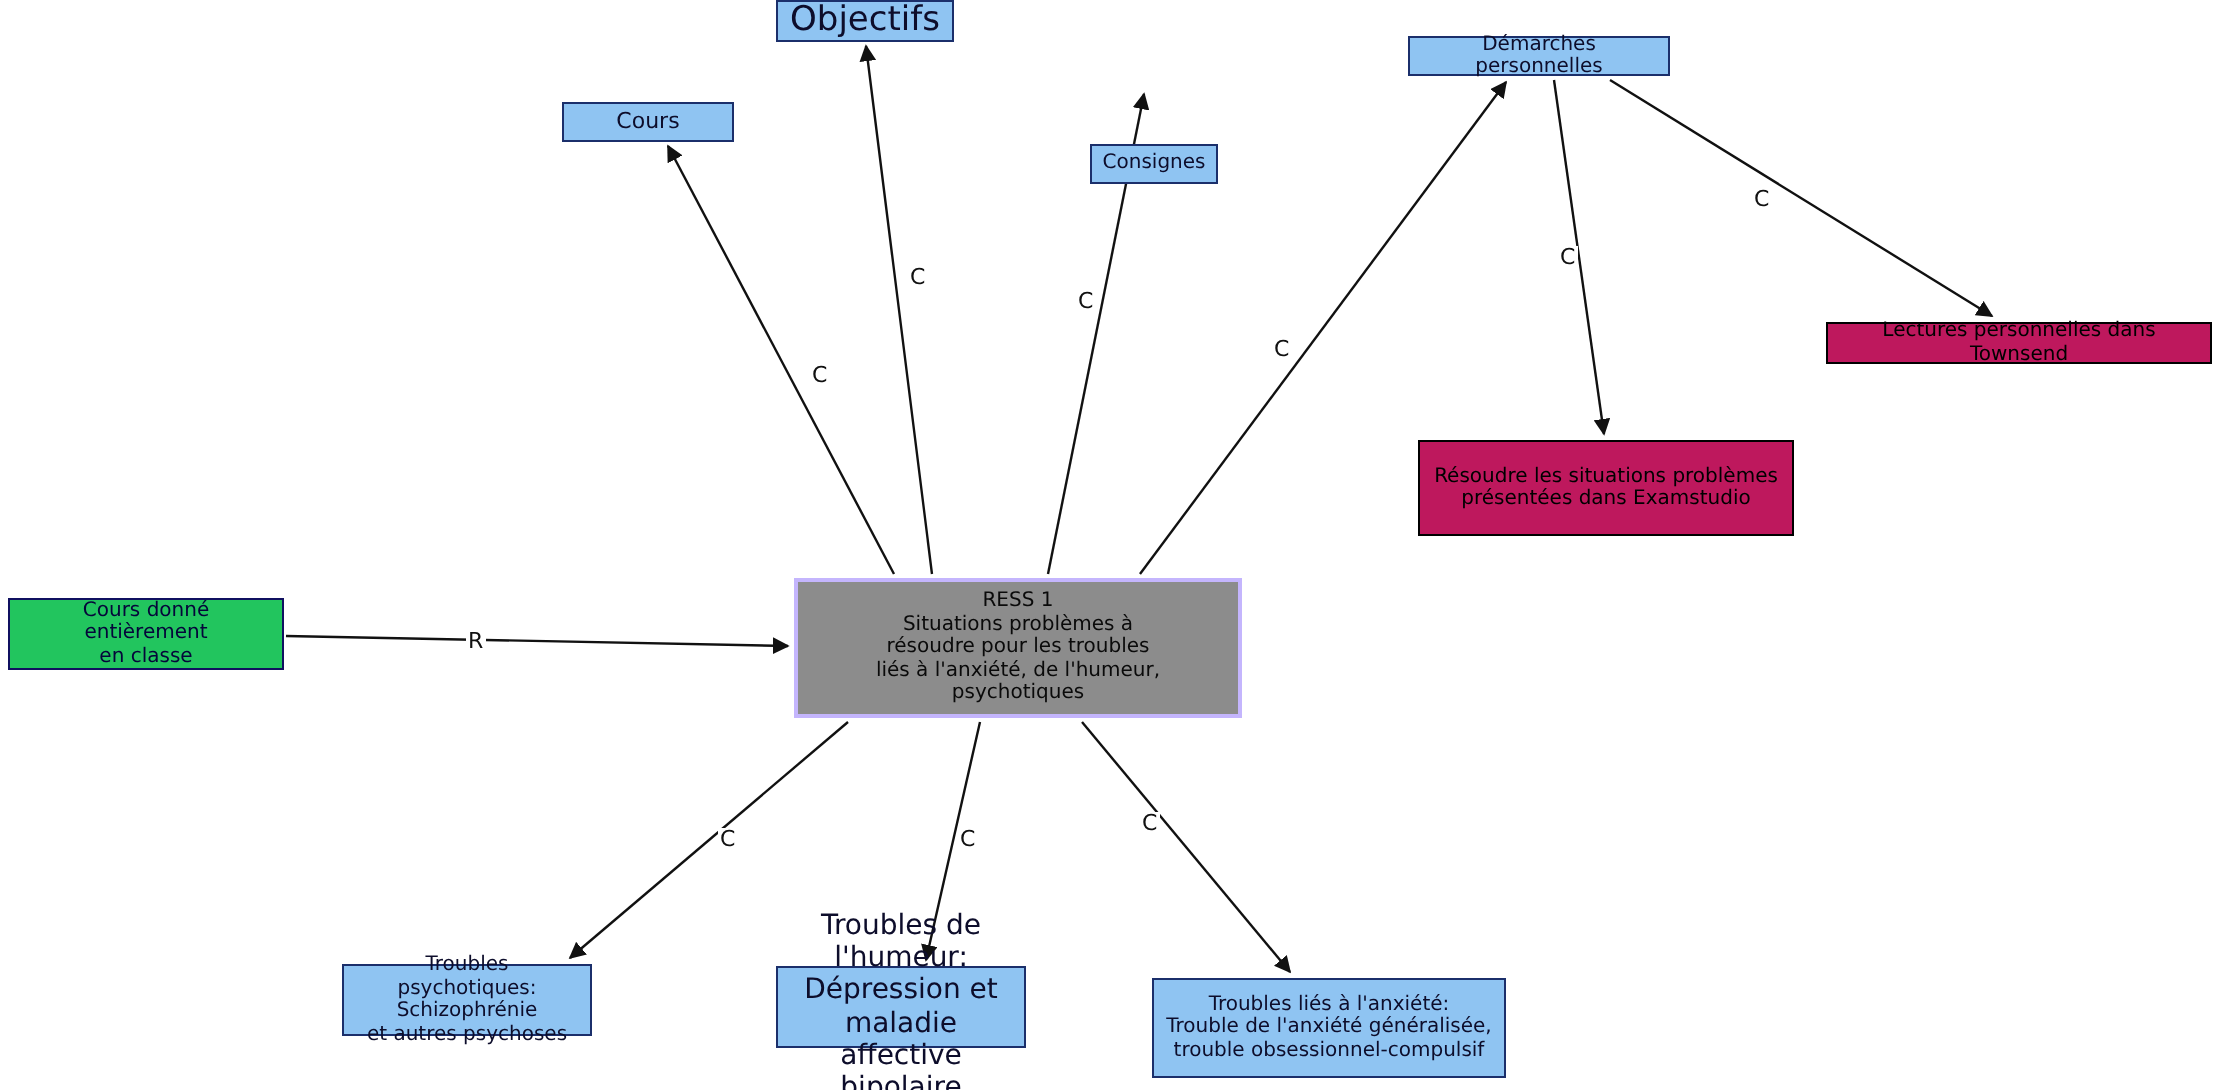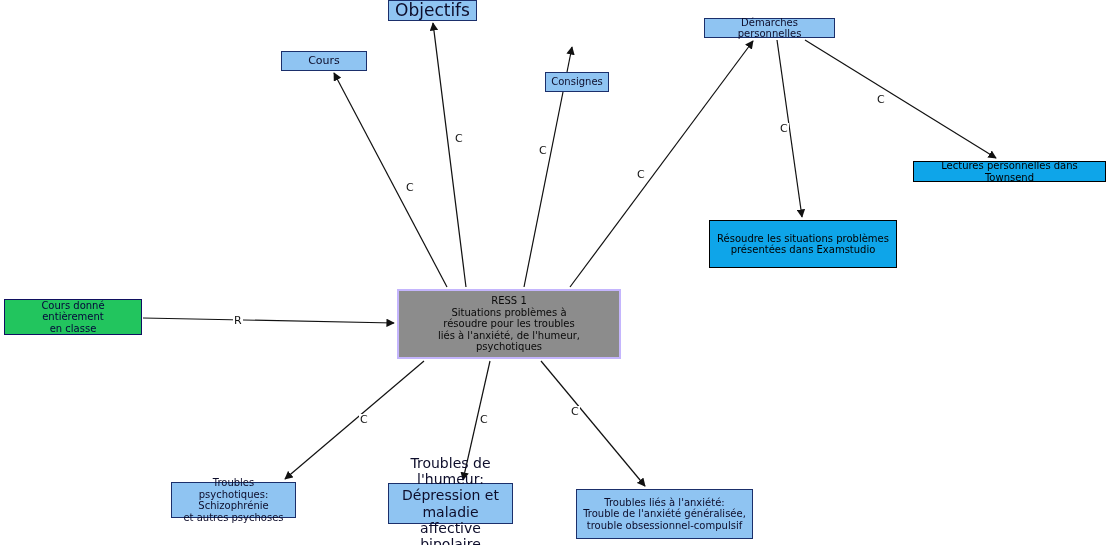--- a/index.html
+++ b/index.html
@@ -44,21 +44,21 @@
     background: #22c55e;
     border-color: #101060;
     color: #05053a;
   }
   .node.grey {
     background: #8c8c8c;
     border: 2px solid #c4b5fd;
     color: #0a0a0a;
   }
   .node.white {
-    background: #0ea5e9;
+    background: #be185d;
     border: 1px solid #000000;
     color: #000000;
   }
   .edge-label {
     position: absolute;
     font-family: "DejaVu Sans", "Liberation Sans", sans-serif;
     font-size: 11px;
     color: #111111;
     background: #ffffff;
     padding: 0 1px;

